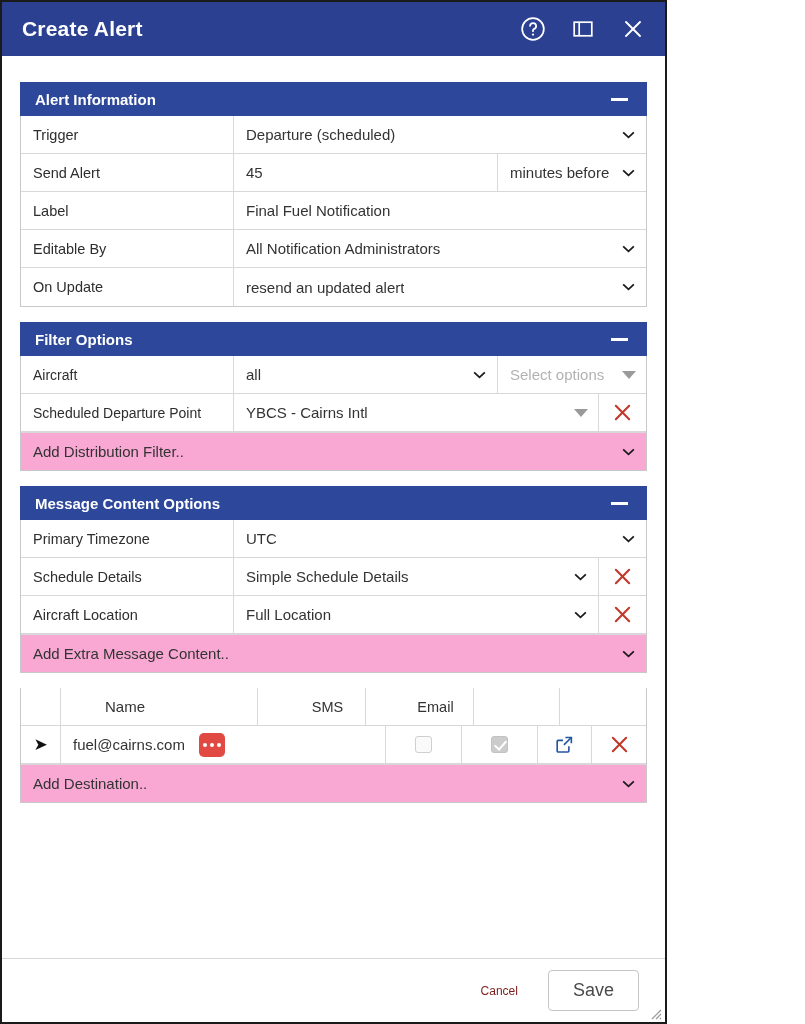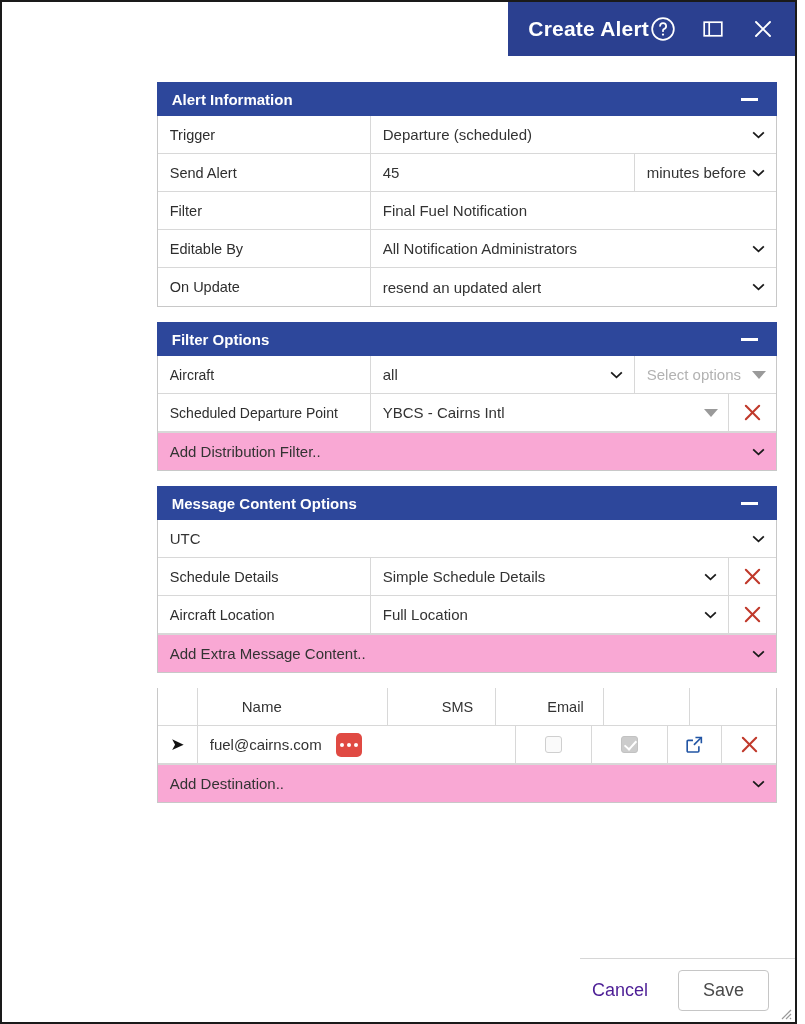--- a/index.html
+++ b/index.html
@@ -3,26 +3,25 @@
 <meta charset="utf-8">
 <style>
   * { box-sizing: border-box; margin: 0; padding: 0; }
   html, body {
     width: 805px; height: 1024px;
     background: #ffffff;
     font-family: "Liberation Sans", sans-serif;
   }
   .window {
     position: relative;
-    width: 797px; height: 1024px;
+    width: 667px; height: 1024px;
     background: #ffffff;
     border: 2px solid #1a1a1a;
     display: flex; flex-direction: column;
     overflow: hidden;
-    align-items: flex-end;
   }
 
   
   .titlebar {
     height: 54px; flex: 0 0 54px;
     background: #2b4090;
     display: flex; align-items: center;
     padding: 0 18px 0 20px;
     color: #ffffff;
   }
@@ -191,21 +190,21 @@
 
   
   .footer {
     flex: 0 0 64px; height: 64px;
     border-top: 1px solid #d6d6d6;
     display: flex; align-items: center; justify-content: flex-end;
     gap: 18px; padding: 0 26px 0 0;
     position: relative; background: #ffffff;
   }
   .btn-cancel {
-    font-size: 18px; color: #4c1d95;
+    font-size: 12px; color: #7f1d1d;
     background: transparent; border: none;
     padding: 8px 12px; cursor: pointer;
     font-family: inherit;
   }
   .btn-save {
     font-size: 18px; color: #4a4a4a;
     background: #ffffff;
     border: 1px solid #c6c6c6; border-radius: 4px;
     padding: 9px 24px; cursor: pointer;
     font-family: inherit;
@@ -277,21 +276,21 @@
             <span class="txt">minutes before</span>
             <span class="chev">
               <svg viewBox="0 0 14 9" width="13" height="8">
                   <path d="M1 1.6 L7 7.2 L13 1.6" fill="none" stroke="#1a1a1a" stroke-width="2"></path>
                 </svg>
             </span>
           </div>
         </div>
 
         <div class="frow">
-          <div class="flabel">Filter</div>
+          <div class="flabel">Label</div>
           <div class="fvalue">
             <span class="txt">Final Fuel Notification</span>
           </div>
         </div>
 
         <div class="frow">
           <div class="flabel">Editable By</div>
           <div class="fvalue">
             <span class="txt">All Notification Administrators</span>
             <span class="chev">
@@ -371,20 +370,21 @@
     <div class="panel">
       <div class="panel-head">
         <div class="panel-title">Message Content Options</div>
         <div class="collapse-btn">
             <span class="collapse-bar"></span>
           </div>
       </div>
       <div class="panel-body">
 
         <div class="frow">
+          <div class="flabel">Primary Timezone</div>
           <div class="fvalue">
             <span class="txt">UTC</span>
             <span class="chev">
               <svg viewBox="0 0 14 9" width="13" height="8">
                   <path d="M1 1.6 L7 7.2 L13 1.6" fill="none" stroke="#1a1a1a" stroke-width="2"></path>
                 </svg>
             </span>
           </div>
         </div>
 

